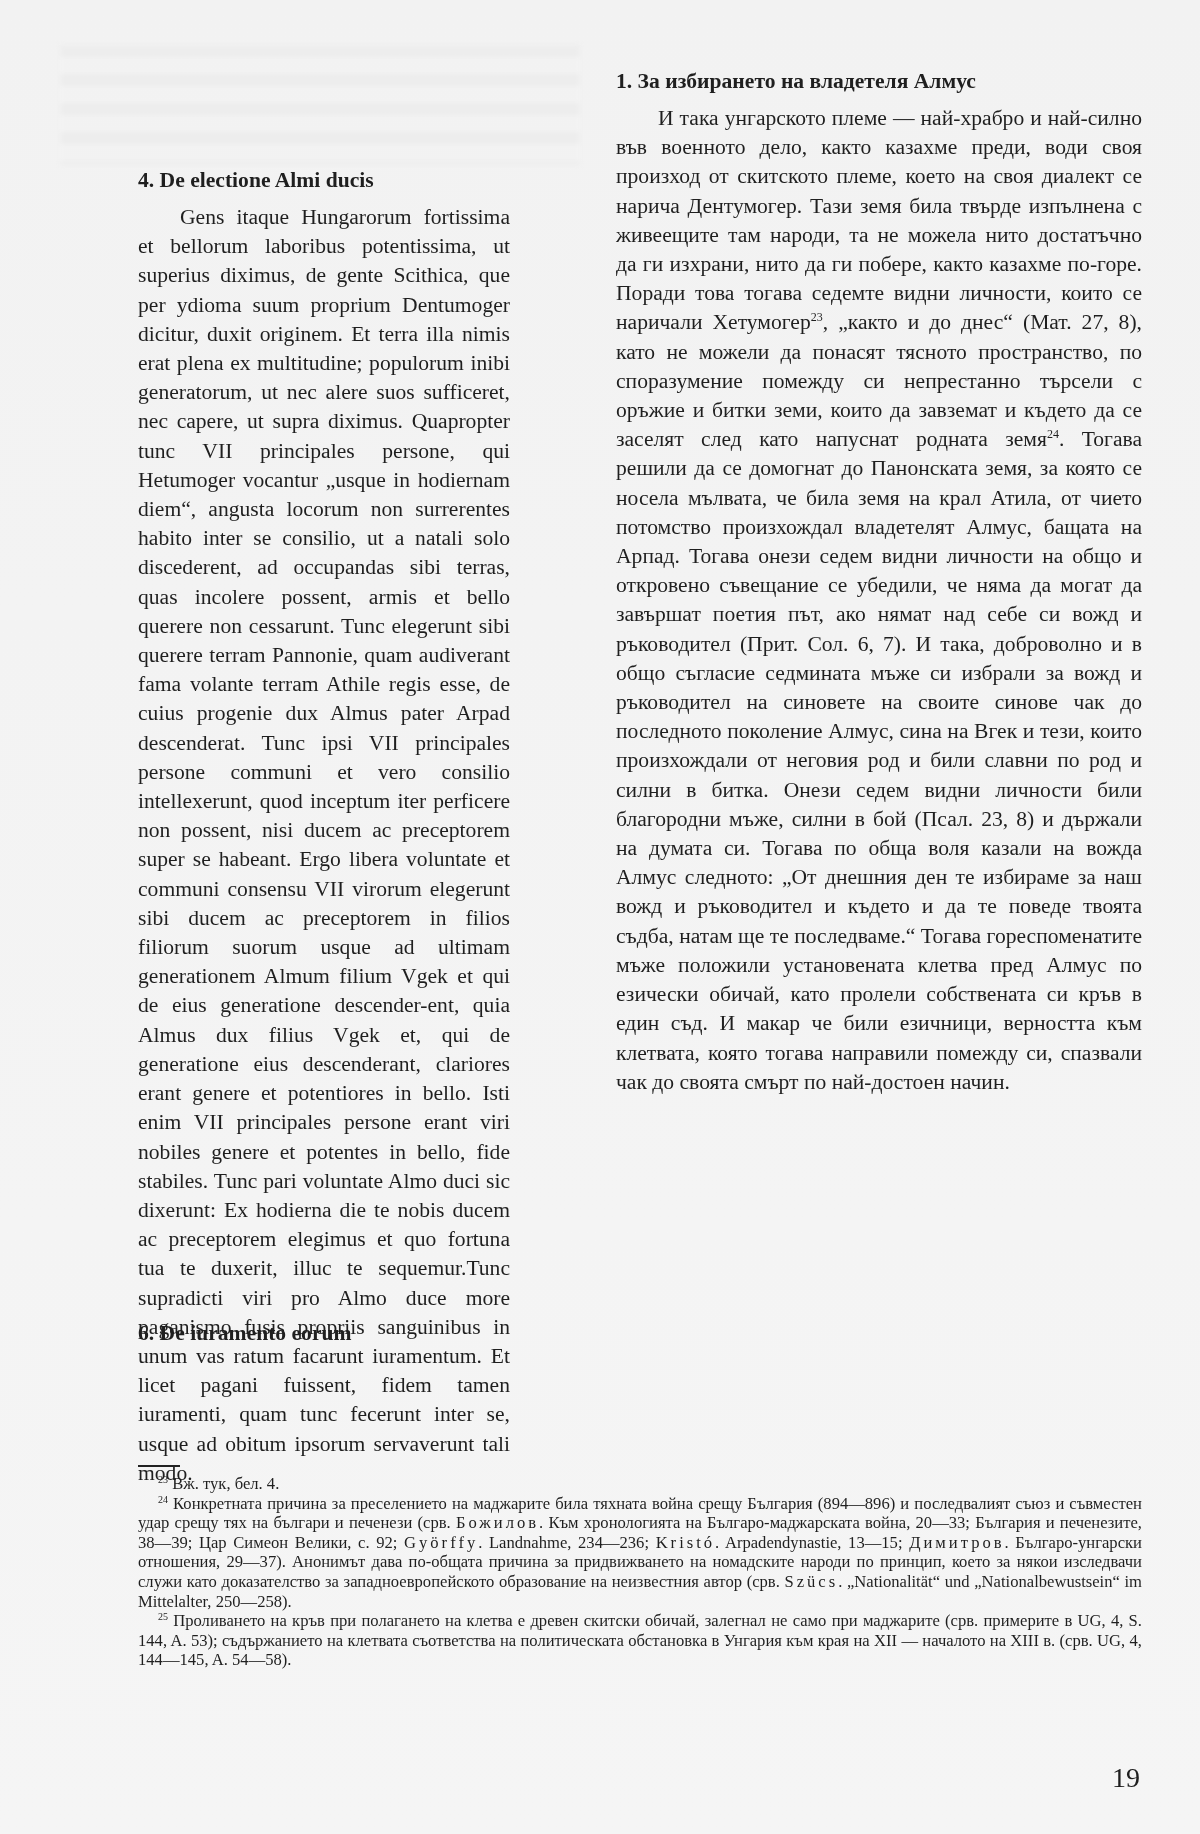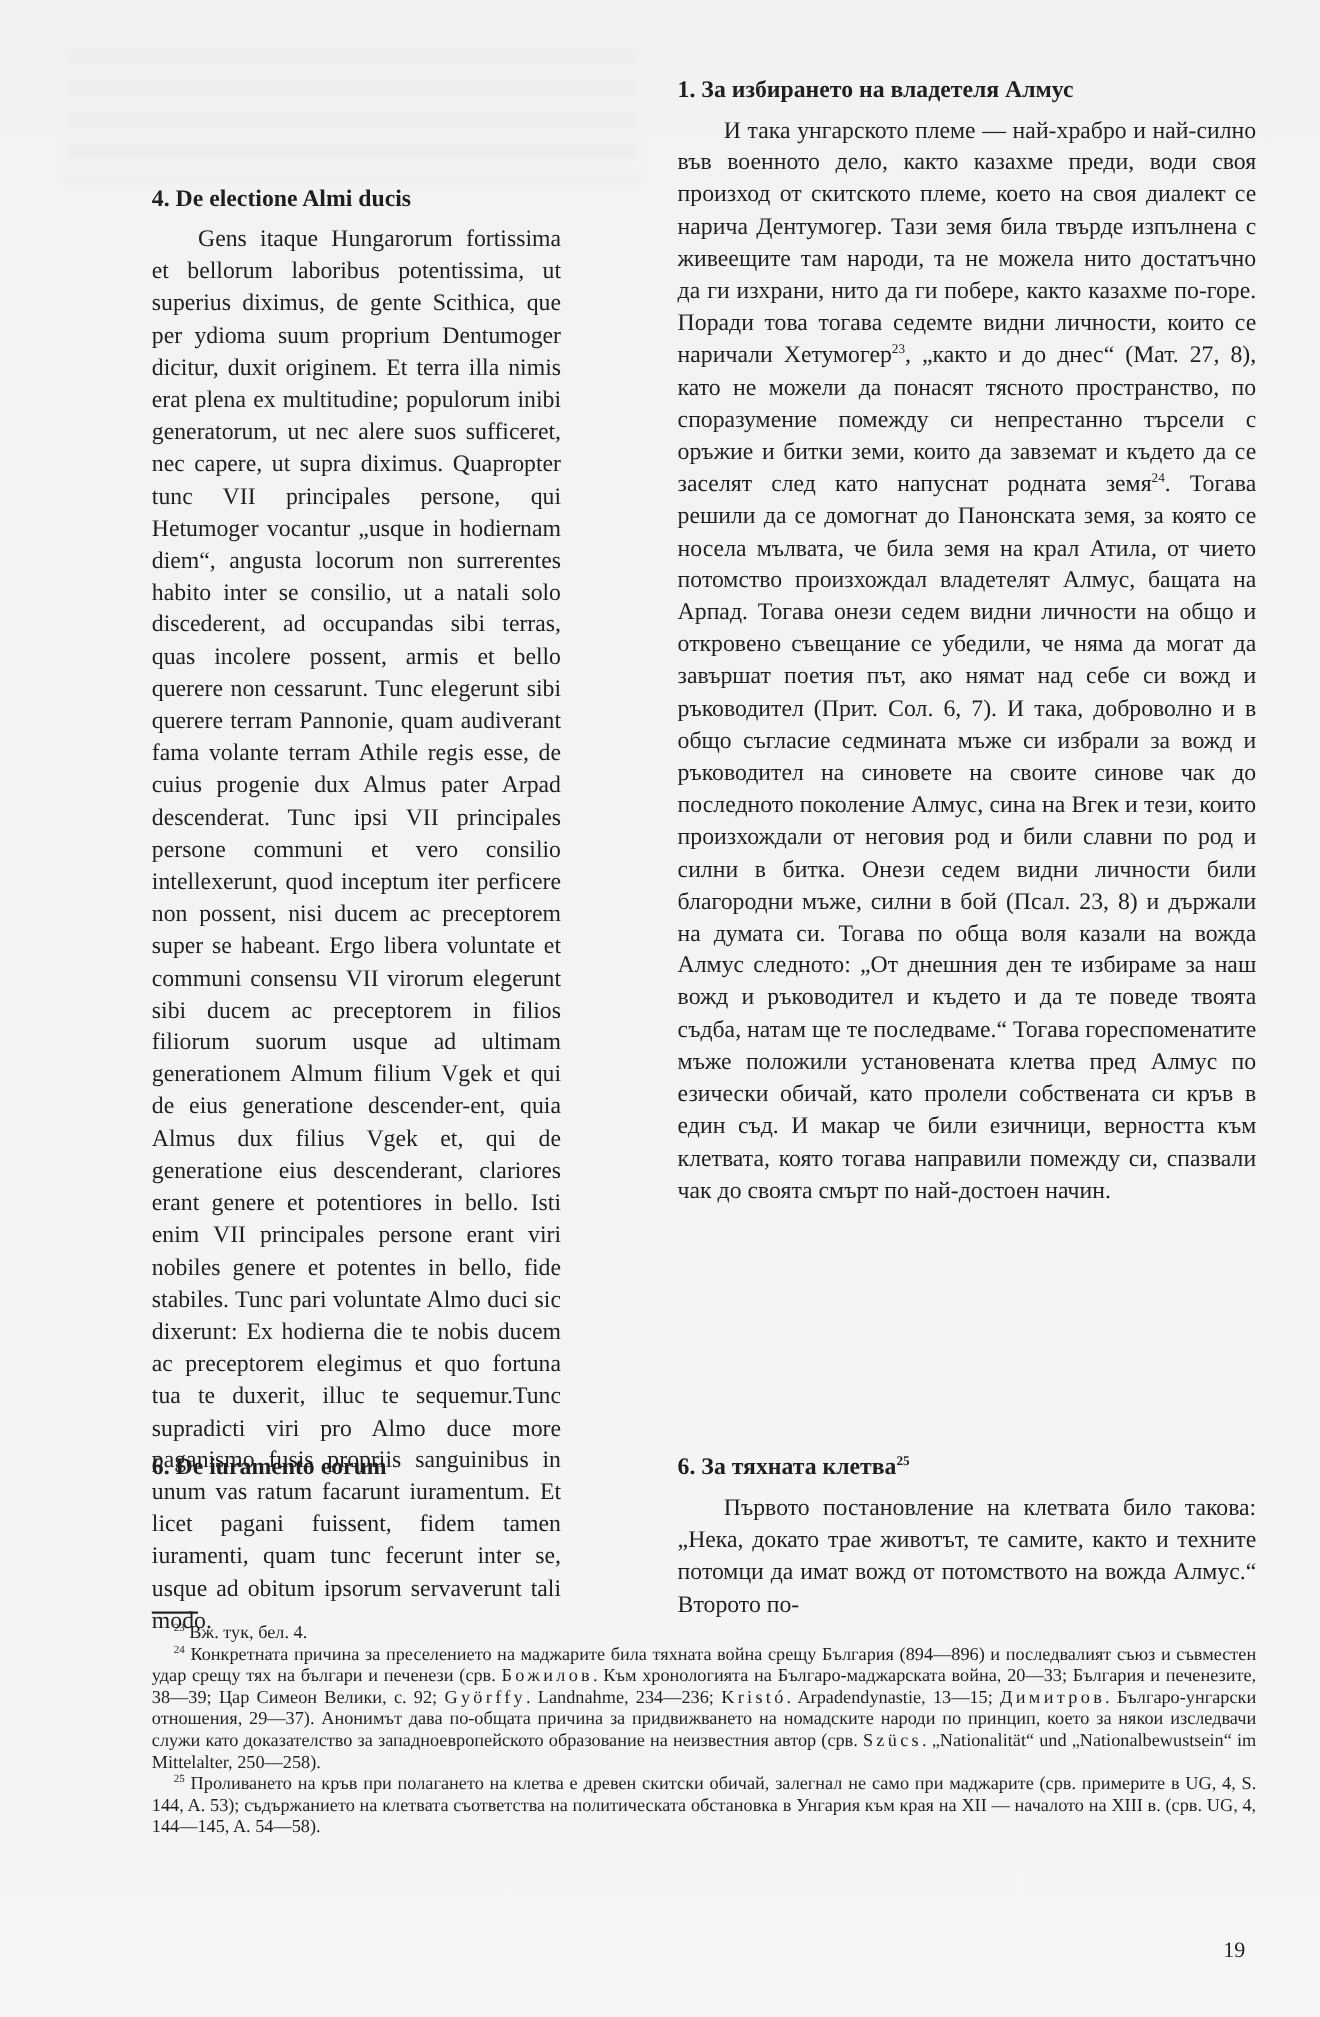--- a/index.html
+++ b/index.html
@@ -37,21 +37,21 @@
   }
   .footnotes {
     position: absolute; left: 138px; top: 1474px; width: 1004px;
     font-size: 16.6px; line-height: 19.6px; text-align: justify;
     font-family: Liberation Serif, serif;
   }
   .fn { margin: 0; text-indent: 20px; }
   .fn sup { font-size: 10px; vertical-align: 6px; }
   .sp { letter-spacing: 3px; }
   .page-number {
-    position: absolute; left: 1112px; top: 1762px; font-size: 20px;
+    position: absolute; left: 1112px; top: 1762px; font-size: 28px;
   }
   .bleed {
     position: absolute; left: 60px; top: 45px; width: 520px; height: 120px;
     background: repeating-linear-gradient(#e9e9e9 0 12px, #f3f3f3 12px 29px);
     opacity: 0.5; filter: blur(2px);
   }
 </style>
 </head>
 <body>
 
@@ -65,24 +65,20 @@
 
   <div class="col col-right">
     <h2 style="margin-top:18px">1. За избирането на владетеля Алмус</h2>
     <p><span>И така унгарското племе — най-храбро и най-силно във военното дело, както казахме преди, води своя произход от скитското племе, което на своя диалект се нарича Дентумогер. Тази земя била твърде изпълнена с живеещите там народи, та не можела нито достатъчно да ги изхрани, нито да ги побере, както казахме по-горе. Поради това тогава седемте видни личности, които се наричали Хетумогер</span><sup>23</sup><span>, „както и до днес“ (Мат. 27, 8), като не можели да понасят тясното пространство, по споразумение помежду си непрестанно търсели с оръжие и битки земи, които да завземат и където да се заселят след като напуснат родната земя</span><sup>24</sup><span>. Тогава решили да се домогнат до Панонската земя, за която се носела мълвата, че била земя на крал Атила, от чието потомство произхождал владетелят Алмус, бащата на Арпад. Тогава онези седем видни личности на общо и откровено съвещание се убедили, че няма да могат да завършат поетия път, ако нямат над себе си вожд и ръководител (Прит. Сол. 6, 7). И така, доброволно и в общо съгласие седмината мъже си избрали за вожд и ръководител на синовете на своите синове чак до последното поколение Алмус, сина на Вгек и тези, които произхождали от неговия род и били славни по род и силни в битка. Онези седем видни личности били благородни мъже, силни в бой (Псал. 23, 8) и държали на думата си. Тогава по обща воля казали на вожда Алмус следното: „От днешния ден те избираме за наш вожд и ръководител и където и да те поведе твоята съдба, натам ще те последваме.“ Тогава гореспоменатите мъже положили установената клетва пред Алмус по езически обичай, като пролели собствената си кръв в един съд. И макар че били езичници, верността към клетвата, която тогава направили помежду си, спазвали чак до своята смърт по най-достоен начин.</span></p>
   </div>
 
   <div class="col sec6-left">
     <h2>6. De iuramento eorum</h2>
   </div>
 
-  <div class="col sec6-right">
-    <h2><span>6. За тяхната клетва</span><sup>25</sup></h2>
-    <p>Първото постановление на клетвата било такова: „Нека, докато трае животът, те самите, както и техните потомци да имат вожд от потомството на вожда Алмус.“ Второто по-</p>
-  </div>
 
   <div class="rule"></div>
 
   <div class="footnotes">
     <p class="fn"><sup>23</sup> <span>Вж. тук, бел. 4.</span></p>
     <p class="fn"><sup>24</sup> <span>Конкретната причина за преселението на маджарите била тяхната война срещу България (894—896) и последвалият съюз и съвместен удар срещу тях на българи и печенези (срв. </span><span class="sp">Божилов</span><span>. Към хронологията на Българо-маджарската война, 20—33; България и печенезите, 38—39; Цар Симеон Велики, с. 92; </span><span class="sp">Györffy</span><span>. Landnahme, 234—236; </span><span class="sp">Kristó</span><span>. Arpadendynastie, 13—15; </span><span class="sp">Димитров</span><span>. Българо-унгарски отношения, 29—37). Анонимът дава по-общата причина за придвижването на номадските народи по принцип, което за някои изследвачи служи като доказателство за западноевропейското образование на неизвестния автор (срв. </span><span class="sp">Szücs</span><span>. „Nationalität“ und „Nationalbewustsein“ im Mittelalter, 250—258).</span></p>
     <p class="fn"><sup>25</sup> <span>Проливането на кръв при полагането на клетва е древен скитски обичай, залегнал не само при маджарите (срв. примерите в UG, 4, S. 144, A. 53); съдържанието на клетвата съответства на политическата обстановка в Унгария към края на XII — началото на XIII в. (срв. UG, 4, 144—145, A. 54—58).</span></p>
   </div>
 
   <div class="page-number">19</div>

